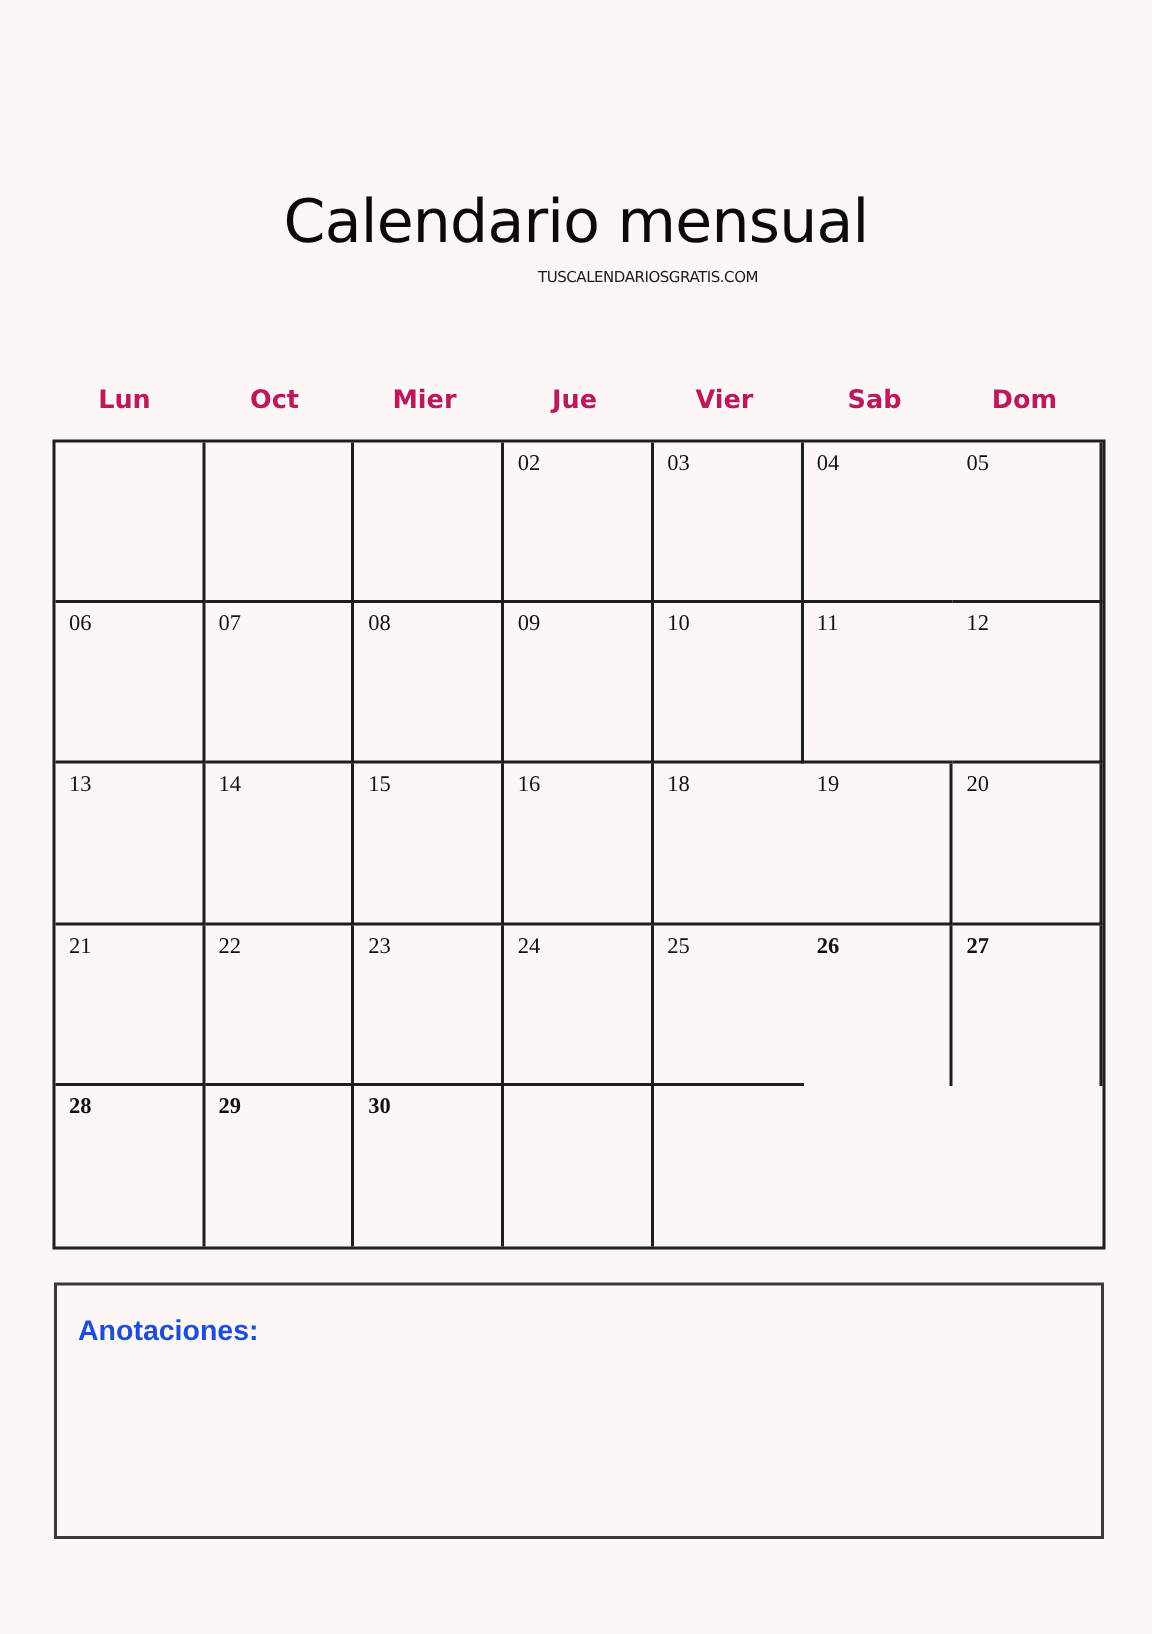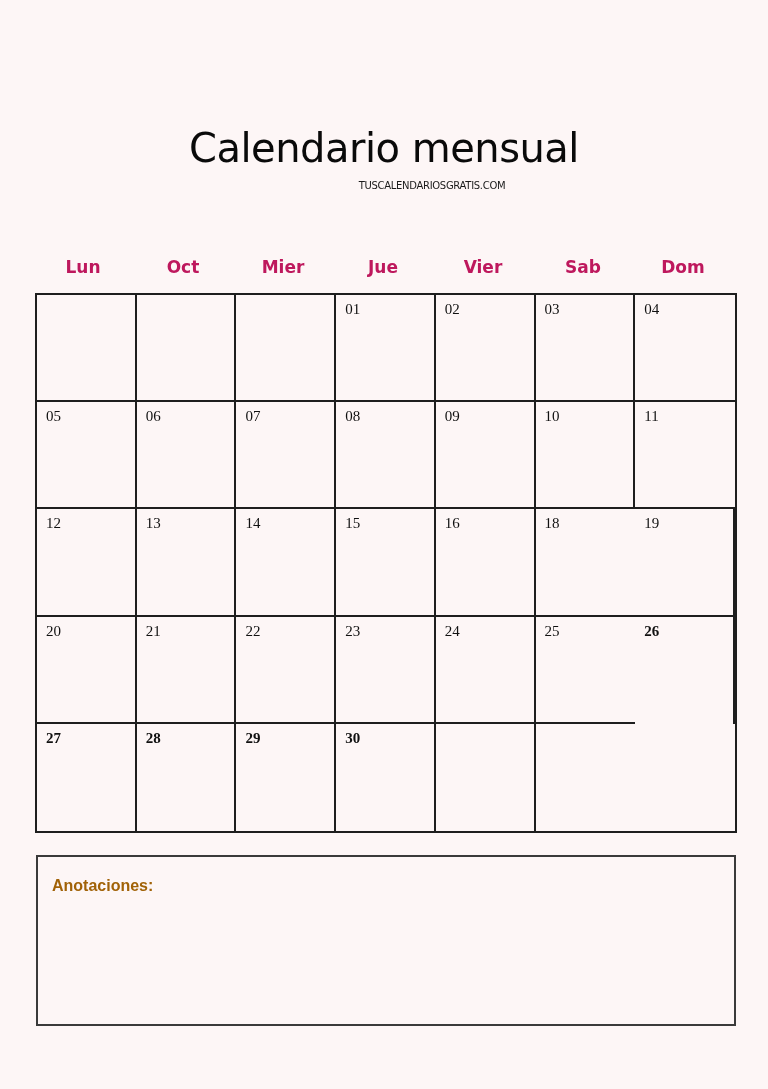--- a/index.html
+++ b/index.html
@@ -89,22 +89,22 @@
       width: 696px;
       height: 167px;
       border: 2px solid #3a3a3a;
     }
     .notes-label {
       position: absolute;
       left: 14px;
       top: 20px;
       font-family: "Liberation Sans", sans-serif;
       font-weight: bold;
-      font-size: 16px;
-      color: #a16207;
+      font-size: 19px;
+      color: #1d4ed8;
     }
   </style>
 </head>
 <body>
 
 <h1 class="title">Calendario mensual</h1>
 <div class="subtitle">TUSCALENDARIOSGRATIS.COM</div>
 
 <div class="weekdays">
   <div class="weekday">Lun</div>
@@ -120,23 +120,20 @@
     <div class="cell">
       <span class="num"></span>
     </div>
     <div class="cell">
       <span class="num"></span>
     </div>
     <div class="cell">
       <span class="num"></span>
     </div>
     <div class="cell">
-      <span class="num">01</span>
-    </div>
-    <div class="cell">
       <span class="num">02</span>
     </div>
     <div class="cell">
       <span class="num">03</span>
     </div>
     <div class="cell last-col">
       <span class="num">04</span>
     </div>
     <div class="cell">
       <span class="num">05</span>

